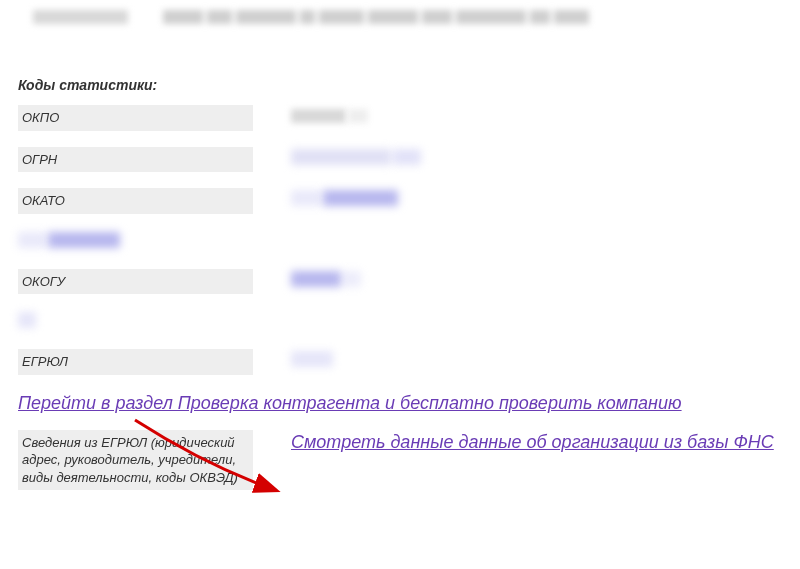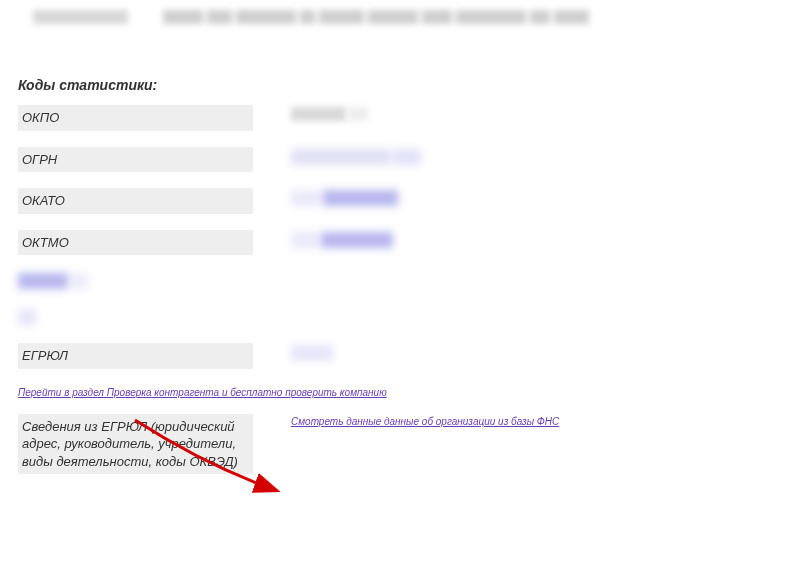--- a/index.html
+++ b/index.html
@@ -51,21 +51,21 @@
     font-style: italic;
     font-size: 13px;
     color: #333;
     margin-right: 38px;
     line-height: 1.35;
     box-sizing: border-box;
   }
   .value-col {
     flex: 1;
     padding-top: 2px;
-    font-size: 10px;
+    font-size: 18px;
   }
   .link {
     color: #6a3cb5;
     text-decoration: underline;
     font-style: italic;
     cursor: pointer;
   }
   .arrow-svg {
     position: absolute;
     left: 125px;
@@ -113,27 +113,27 @@
   </div>
 
   <div class="row">
     <div class="label-col">ОКАТО</div>
     <div class="value-col">
       <span class="blur-lavender" style="width:30px;opacity:.3;"></span><span class="blur-lavender" style="width:75px;margin-left:2px;"></span>
     </div>
   </div>
 
   <div class="row">
-    <div class="label-col">ОКТМО</div>
     <div class="value-col">
       <span class="blur-lavender" style="width:28px;opacity:.3;"></span><span class="blur-lavender" style="width:72px;margin-left:2px;"></span>
     </div>
   </div>
 
   <div class="row">
+    <div class="label-col">ОКОГУ</div>
     <div class="value-col">
       <span class="blur-lavender" style="width:50px;"></span><span class="blur-lavender" style="width:18px;opacity:.25;margin-left:2px;"></span>
     </div>
   </div>
 
   <div class="row">
     <div class="value-col">
       <span class="blur-lavender" style="width:18px;opacity:.35;"></span>
     </div>
   </div>

